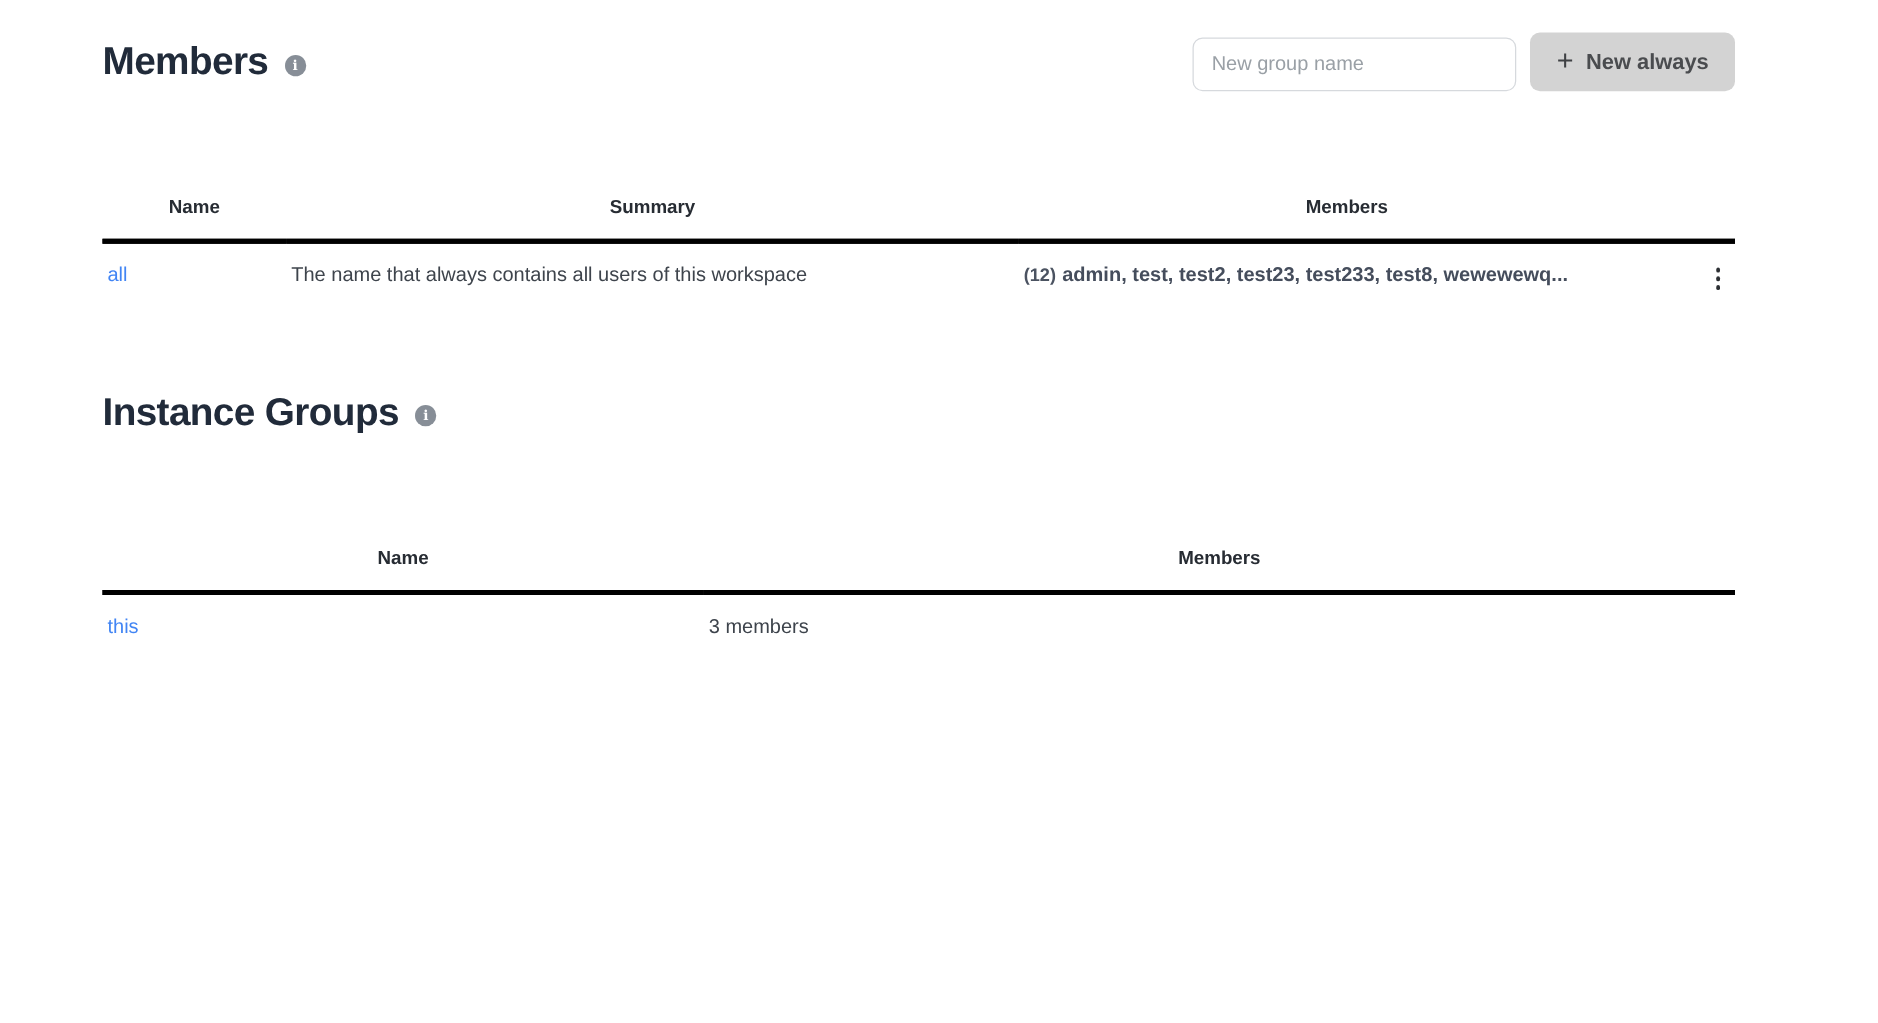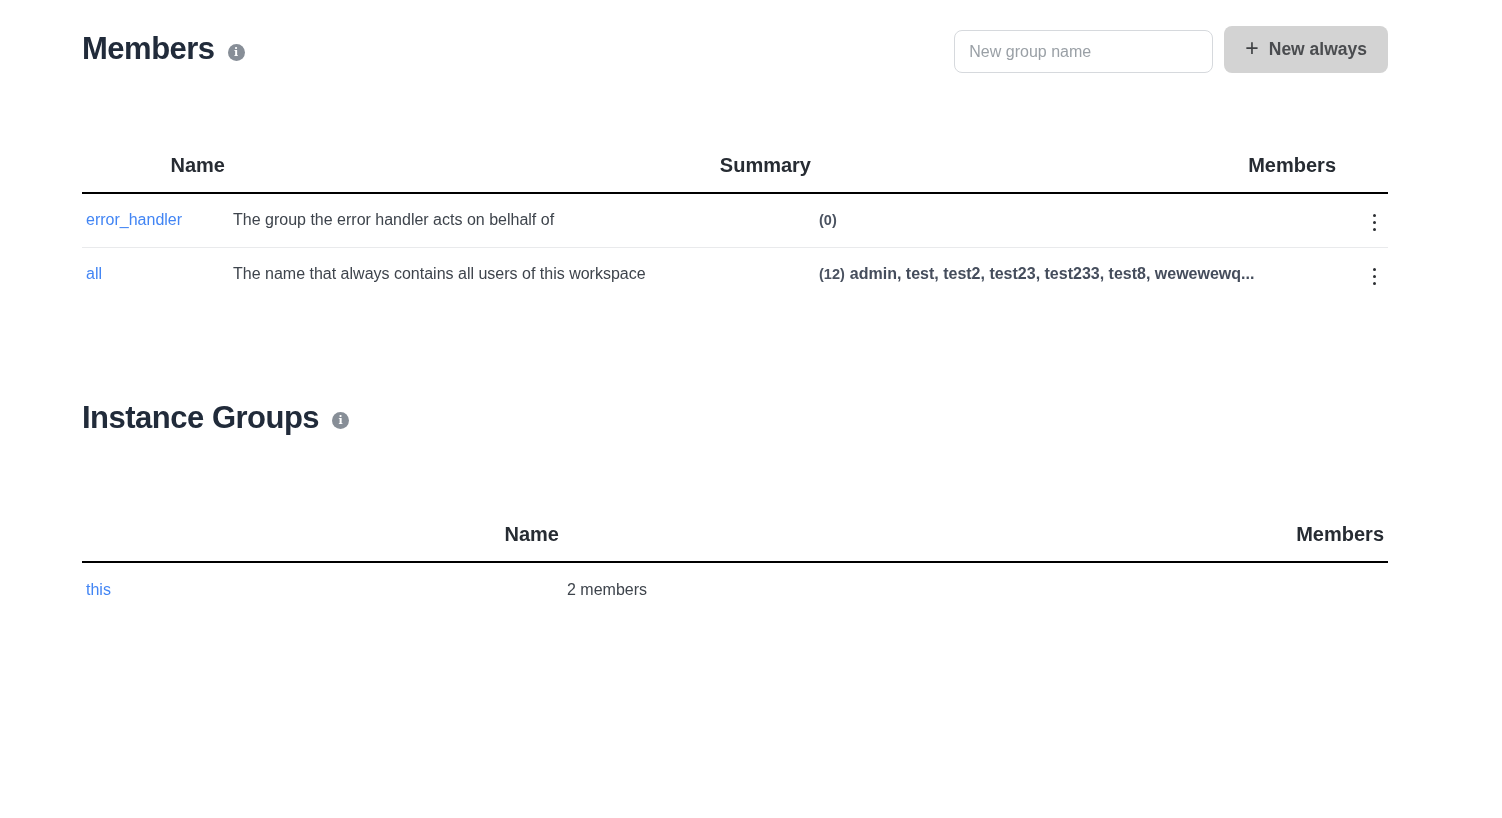--- a/index.html
+++ b/index.html
@@ -99,27 +99,27 @@
 
   
   table.data-table {
     border-collapse: collapse;
     width: 100%;
     table-layout: fixed;
   }
   .groups-table-wrap { margin-top: 66px; }
   .instance-table-wrap { margin-top: 73px; }
   table.data-table th {
-    text-align: right;
-    font-size: 20px;
+    text-align: center;
+    font-size: 15px;
     font-weight: 700;
     color: #272c33;
     padding: 0 4px;
     height: 54px;
-    border-bottom: 2px solid #000000;
+    border-bottom: 4px solid #000000;
   }
   table.data-table td {
     font-size: 16px;
     font-weight: 400;
     color: #3e444c;
     padding: 0 4px;
     height: 54px;
     border-bottom: 1px solid #e9eaec;
     overflow: hidden;
     white-space: nowrap;
@@ -155,21 +155,21 @@
     padding: 6px 8px;
     cursor: pointer;
   }
   .kebab-button .dot {
     width: 3.5px;
     height: 3.5px;
     border-radius: 50%;
     background: #2c2f33;
   }
 
-  .instance-section { margin-top: 100px; }
+  .instance-section { margin-top: 66px; }
 </style>
 </head>
 <body>
 
 <div class="page">
 
   <header class="page-header">
     <div class="title-wrap">
       <h1 class="page-title">Members</h1>
       <span class="info-icon">
@@ -197,36 +197,20 @@
         <tr>
           <th>Name</th>
           <th>Summary</th>
           <th>Members</th>
           <th></th>
         </tr>
       </thead>
       <tbody>
         <tr>
           <td>
-            <a href="#" class="group-link">error_handler</a>
-          </td>
-          <td>The group the error handler acts on belhalf of</td>
-          <td>
-            <span class="members-count">(0)</span>
-          </td>
-          <td class="actions-cell">
-            <button class="kebab-button">
-              <span class="dot"></span>
-                <span class="dot"></span>
-                <span class="dot"></span>
-            </button>
-          </td>
-        </tr>
-        <tr>
-          <td>
             <a href="#" class="group-link">all</a>
           </td>
           <td>The name that always contains all users of this workspace</td>
           <td>
             <span class="members-count">(12)</span><span class="members-list">admin, test, test2, test23, test233, test8, wewewewq...</span>
           </td>
           <td class="actions-cell">
             <button class="kebab-button">
               <span class="dot"></span>
                 <span class="dot"></span>
@@ -256,20 +240,20 @@
           <tr>
             <th>Name</th>
             <th>Members</th>
           </tr>
         </thead>
         <tbody>
           <tr>
             <td>
               <a href="#" class="group-link">this</a>
             </td>
-            <td>2 members</td>
+            <td>3 members</td>
           </tr>
         </tbody>
       </table>
     </div>
   </section>
 
 </div>
 
 </body></html>

